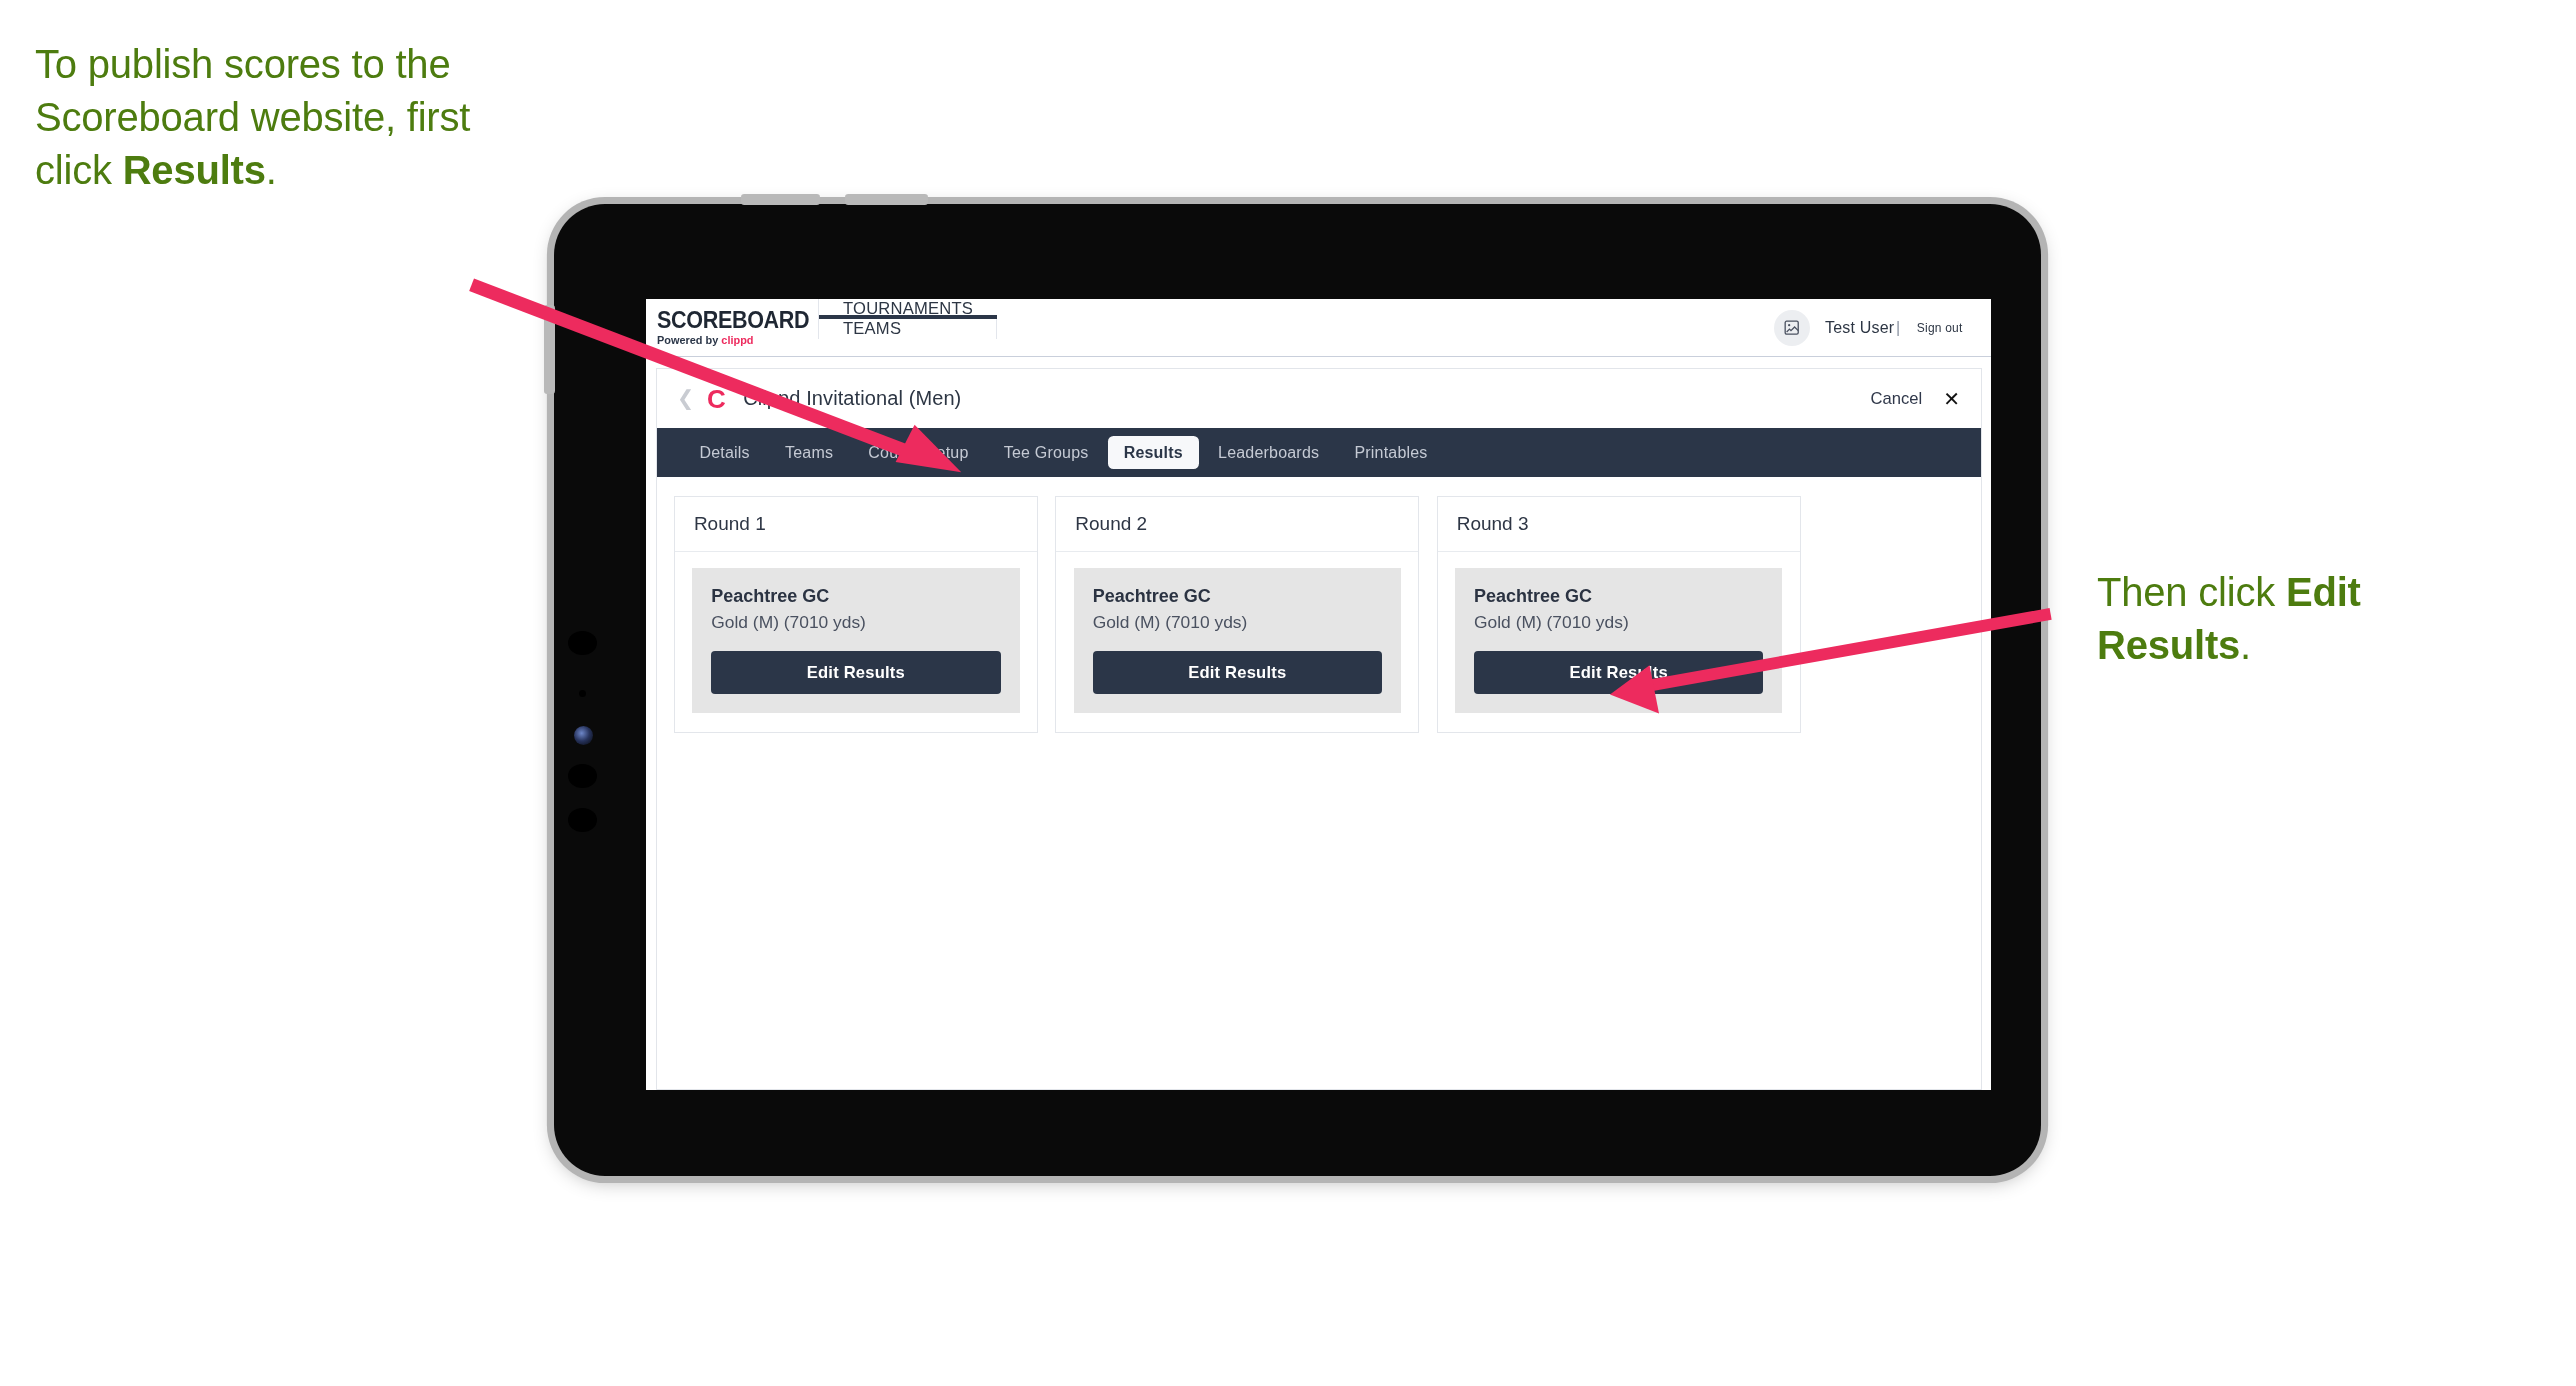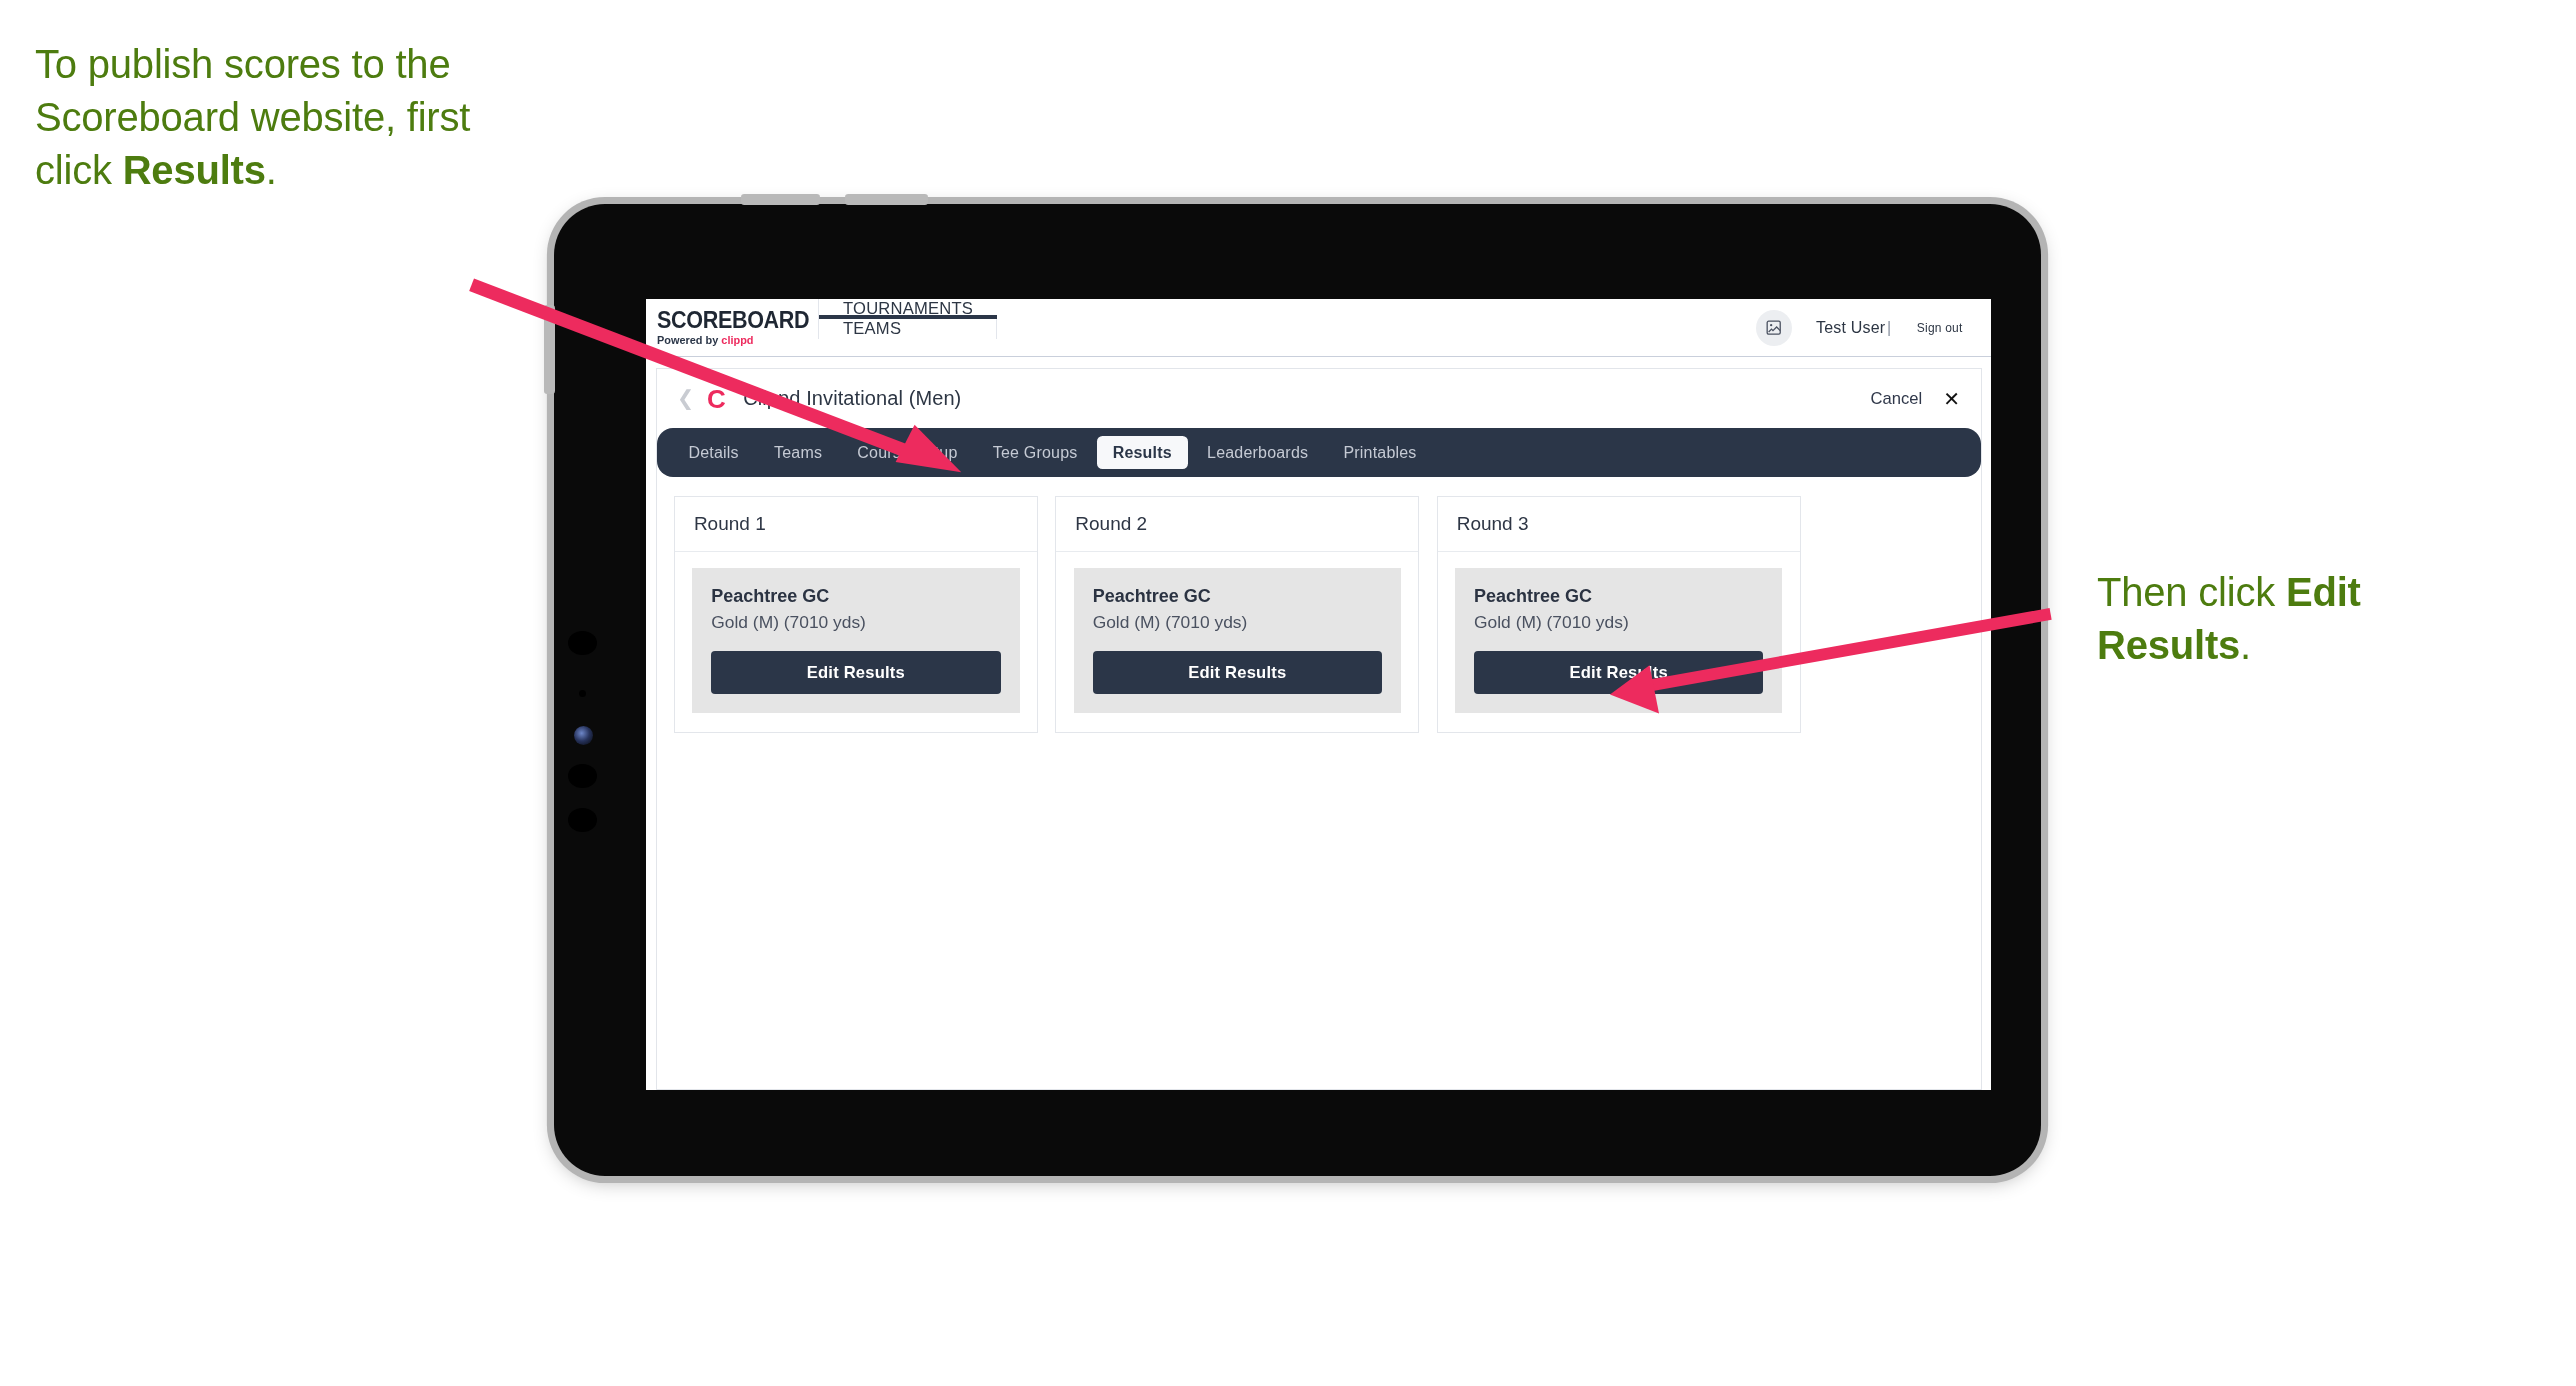--- a/index.html
+++ b/index.html
@@ -108,21 +108,21 @@
     border-left:0.8px solid #e3e6ec;
     position:relative;
     cursor:pointer;
   }
   .nav-tab:last-child{border-right:0.8px solid #e3e6ec;}
   .nav-tab.active::after{
     content:"";position:absolute;left:0;right:0;bottom:0;height:4px;background:#2b3648;
   }
 
   .appbar-right{
-    margin-left:auto;display:flex;align-items:center;padding-right:28.5px;gap:24px;
+    margin-left:auto;display:flex;align-items:center;padding-right:28.5px;gap:15px;
   }
   .avatar{
     width:36px;height:36px;border-radius:50%;background:#eceef1;
     display:flex;align-items:center;justify-content:center;
   }
   .user-text{font-size:16px;color:#2d3644;letter-spacing:0.2px;}
   .user-sep{color:#8b93a1;margin:0 1.6px;}
   .signout{font-size:12px;color:#2d3644;cursor:pointer;letter-spacing:0.2px;}
 
   
@@ -149,23 +149,22 @@
   .tourn-title{font-size:20px;color:#2d3644;letter-spacing:0.1px;}
   .panel-head-right{margin-left:auto;display:flex;align-items:center;gap:21px;cursor:pointer;}
   .cancel-label{font-size:16.6px;color:#30384a;}
   .cancel-x{font-size:20px;color:#111;line-height:1;font-family:"DejaVu Sans", sans-serif;}
 
   
   .tabstrip{
     background:#2b3648;
     height:49px;
     display:flex;align-items:center;
-    padding:0 16px;
+    padding:0 27px;
     gap:3.2px;
-    border-radius:16px;
   }
   .tabstrip-item{
     font-size:16px;color:#c5cad4;
     padding:7.1px 16px;border-radius:5.5px;cursor:pointer;letter-spacing:0.2px;
   }
   .tabstrip-item.active{
     background:#f7f8fa;color:#2b3648;font-weight:700;
   }
 
   

